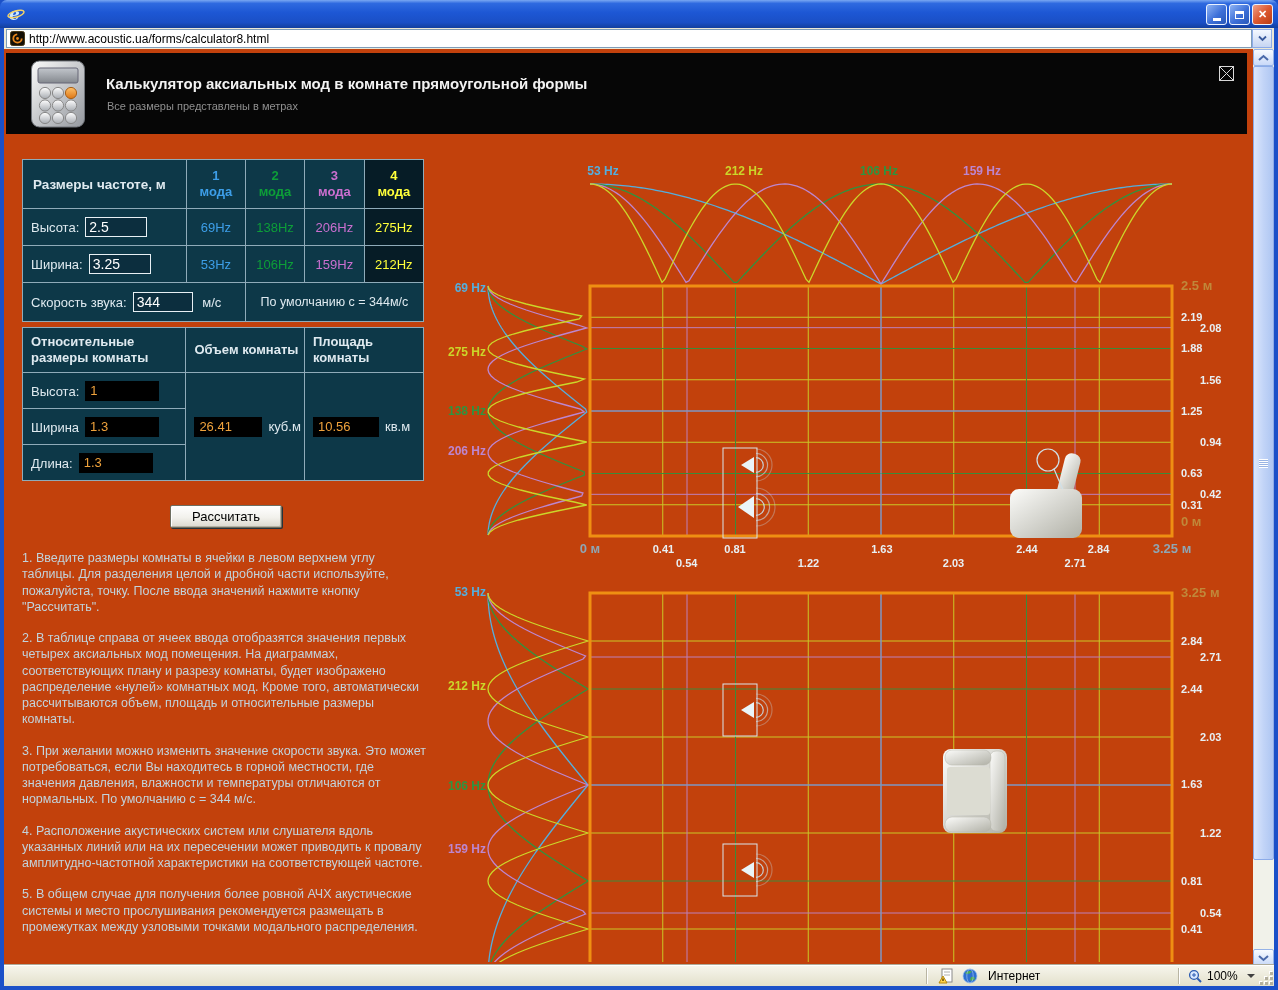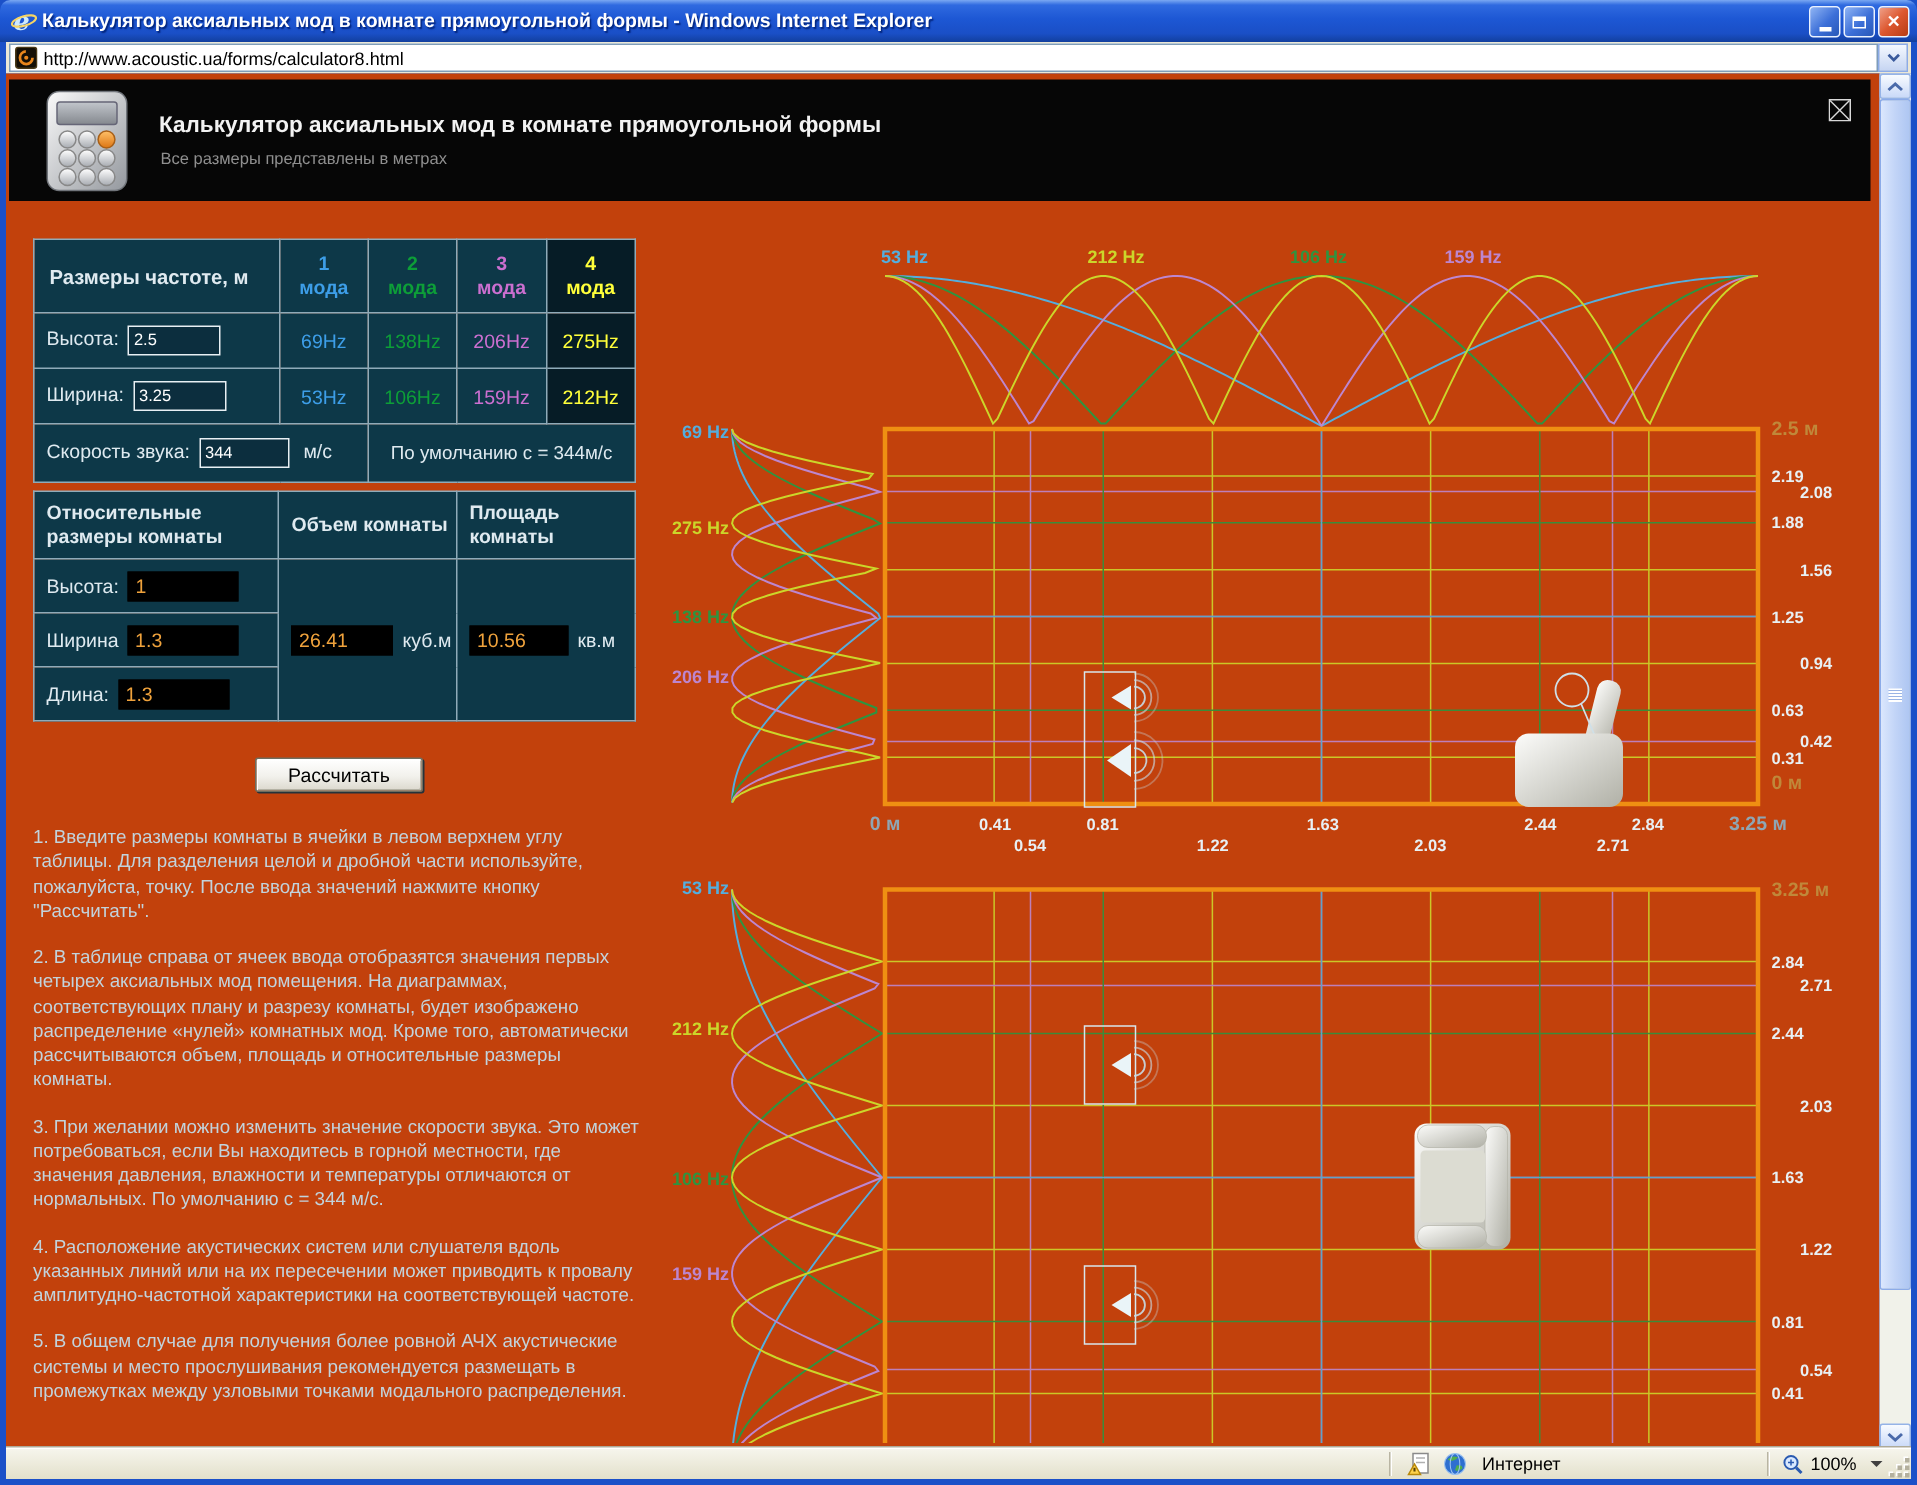--- a/index.html
+++ b/index.html
@@ -34,21 +34,21 @@
   .leftcol{position:absolute;left:18px;top:110px;width:406px;}
   table{border-collapse:collapse;color:#dfeaf0;}
   .t1{width:402px;font-size:13px;}
   .t1 th,.t1 td{border:1px solid #8fabb9;background:#0d3848;}
   .t1 .rowhead{text-align:left;padding-left:10px;font-size:13.5px;height:46px;width:164px;}
   .t1 .modeh{width:59px;font-weight:bold;line-height:1.25;text-align:center;}
   .t1 td{height:34px;}
   .c4bg{background:#061c26 !important;}
   .lab{text-align:left;padding-left:8px;}
   .freq{text-align:center;}
-  .whin{width:54px;height:18px;background:#0c2e3e;border:1px solid #e8f0f4;color:#fff;font-size:11px;
+  .whin{width:54px;height:18px;background:#0c2e3e;border:1px solid #e8f0f4;color:#fff;font-size:14px;
     padding:0 3px;margin-left:6px;font-family:inherit;}
   .speedin{width:52px;}
   .note{text-align:center;font-size:12.5px;}
   .t2{width:402px;font-size:13px;margin-top:5px;}
   .t2 th,.t2 td{border:1px solid #8fabb9;background:#0d3848;}
   .t2 th{height:42px;text-align:left;padding-left:8px;line-height:1.25;vertical-align:middle;}
   .t2 .w1{width:165px;} .t2 .w2{width:118px;} .t2 .w3{width:119px;}
   .t2 td{height:33px;}
   .blackin{width:64px;height:18px;background:#000;border:1px solid #000;color:#efa23c;font-size:13px;
     padding:0 4px;margin-left:6px;font-family:inherit;}
@@ -82,21 +82,20 @@
 </head>
 <body>
 
 <div class="win">
 
   <div class="titlebar">
     <svg class="tb-icon" viewBox="0 0 18 18">
       <text x="2" y="15" font-size="17" font-style="italic" font-weight="bold" font-family="DejaVu Serif, serif" fill="#cfeafc">e</text>
       <ellipse cx="9" cy="9" rx="8.3" ry="3.1" fill="none" stroke="#f6d465" stroke-width="1.4" transform="rotate(-16 9 9)"></ellipse>
     </svg>
-    <div class="tb-title">Калькулятор аксиальных мод в комнате прямоугольной формы - Windows Internet Explorer</div>
     <div class="tb-btns">
       <span class="tb-btn">
           <i class="glyph-min"></i>
         </span>
       <span class="tb-btn">
           <i class="glyph-max"></i>
         </span>
       <span class="tb-btn close">✕</span>
     </div>
   </div>

